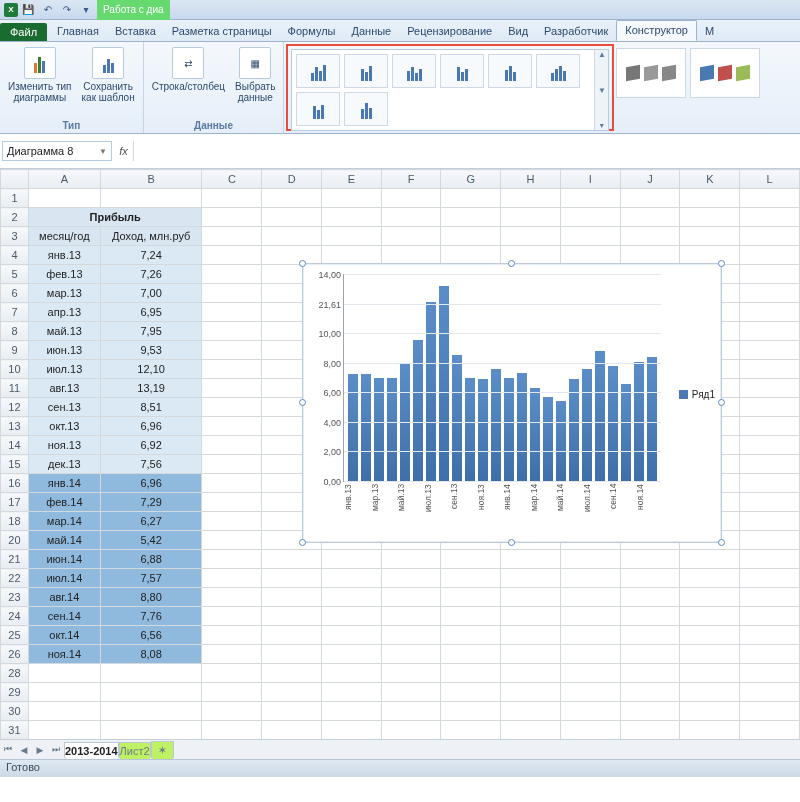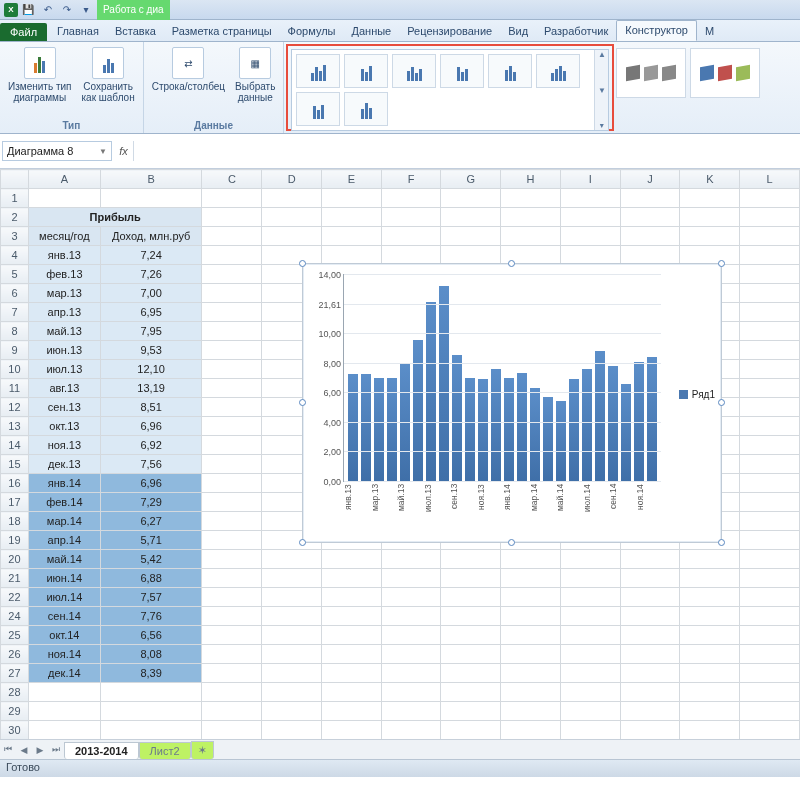--- a/index.html
+++ b/index.html
@@ -54,21 +54,21 @@
   .ylabel { position:absolute; right:100%; transform:translateY(-50%); font-size:9px; color:#555; padding-right:3px; white-space:nowrap;}
   .bars { position:absolute; left:4px; right:4px; bottom:0; top:0; display:flex; align-items:flex-end; gap:3px;}
   .bars .b { flex:1; background:linear-gradient(#5b8ec9,#3f6fa8);}
   .xticks { position:absolute; left:40px; right:60px; bottom:0; height:58px; display:flex;}
   .xticks span { flex:2; font-size:8.5px; color:#555; writing-mode:vertical-rl; transform:rotate(180deg); text-align:right; padding-top:2px;}
   .legend { position:absolute; right:6px; top:45%; font-size:10px; display:flex; align-items:center; gap:4px;}
   .legend .sw { width:9px; height:9px; background:#4a78b0;}
   
   .sheettabs { position:absolute; left:0; right:0; bottom:18px; height:20px; background:#eef2f6; border-top:1px solid #c7d0da; display:flex; align-items:center; font-size:11px;}
   .navbtn { width:16px; height:16px; display:flex; align-items:center; justify-content:center; color:#6b7a8a; font-size:9px;}
-  .stab { padding:2px 10px; background:#fff; border:1px solid #bcc7d2; border-bottom:none; border-radius:0 0 3px 3px; margin-top:1px; cursor:pointer;}
+  .stab { padding:2px 0; background:#fff; border:1px solid #bcc7d2; border-bottom:none; border-radius:0 0 3px 3px; margin-top:1px; cursor:pointer;}
   .stab.inact { background:#bef264; color:#6b7a8a;}
   .statusbar { position:absolute; left:0; right:0; bottom:0; height:18px; background:linear-gradient(#dfe9f3,#cdd9e6); border-top:1px solid #b8c5d3; font-size:11px; color:#3a4a5a; padding:1px 6px;}
 </style>
 </head>
 <body>
 
 <div class="titlebar">
   <div class="excel-icon">X</div>
   <div class="qat-btn">💾</div>
   <div class="qat-btn">↶</div>
@@ -517,35 +517,20 @@
           <td></td>
           <td></td>
           <td></td>
           <td></td>
           <td></td>
           <td></td>
           <td></td>
           <td></td>
         </tr>
         <tr>
-          <th class="rowh">19</th>
-          <td class="d14">апр.14</td>
-          <td class="d14 valc">5,71</td>
-          <td></td>
-          <td></td>
-          <td></td>
-          <td></td>
-          <td></td>
-          <td></td>
-          <td></td>
-          <td></td>
-          <td></td>
-          <td></td>
-        </tr>
-        <tr>
           <th class="rowh">20</th>
           <td class="d14">май.14</td>
           <td class="d14 valc">5,42</td>
           <td></td>
           <td></td>
           <td></td>
           <td></td>
           <td></td>
           <td></td>
           <td></td>
@@ -577,20 +562,35 @@
           <td></td>
           <td></td>
           <td></td>
           <td></td>
           <td></td>
           <td></td>
           <td></td>
           <td></td>
         </tr>
         <tr>
+          <th class="rowh">23</th>
+          <td class="d14">авг.14</td>
+          <td class="d14 valc">8,80</td>
+          <td></td>
+          <td></td>
+          <td></td>
+          <td></td>
+          <td></td>
+          <td></td>
+          <td></td>
+          <td></td>
+          <td></td>
+          <td></td>
+        </tr>
+        <tr>
           <th class="rowh">24</th>
           <td class="d14">сен.14</td>
           <td class="d14 valc">7,76</td>
           <td></td>
           <td></td>
           <td></td>
           <td></td>
           <td></td>
           <td></td>
           <td></td>
@@ -610,35 +610,20 @@
           <td></td>
           <td></td>
           <td></td>
           <td></td>
           <td></td>
         </tr>
         <tr>
           <th class="rowh">26</th>
           <td class="d14">ноя.14</td>
           <td class="d14 valc">8,08</td>
-          <td></td>
-          <td></td>
-          <td></td>
-          <td></td>
-          <td></td>
-          <td></td>
-          <td></td>
-          <td></td>
-          <td></td>
-          <td></td>
-        </tr>
-        <tr>
-          <th class="rowh">27</th>
-          <td class="d14">дек.14</td>
-          <td class="d14 valc">8,39</td>
           <td></td>
           <td></td>
           <td></td>
           <td></td>
           <td></td>
           <td></td>
           <td></td>
           <td></td>
           <td></td>
           <td></td>

